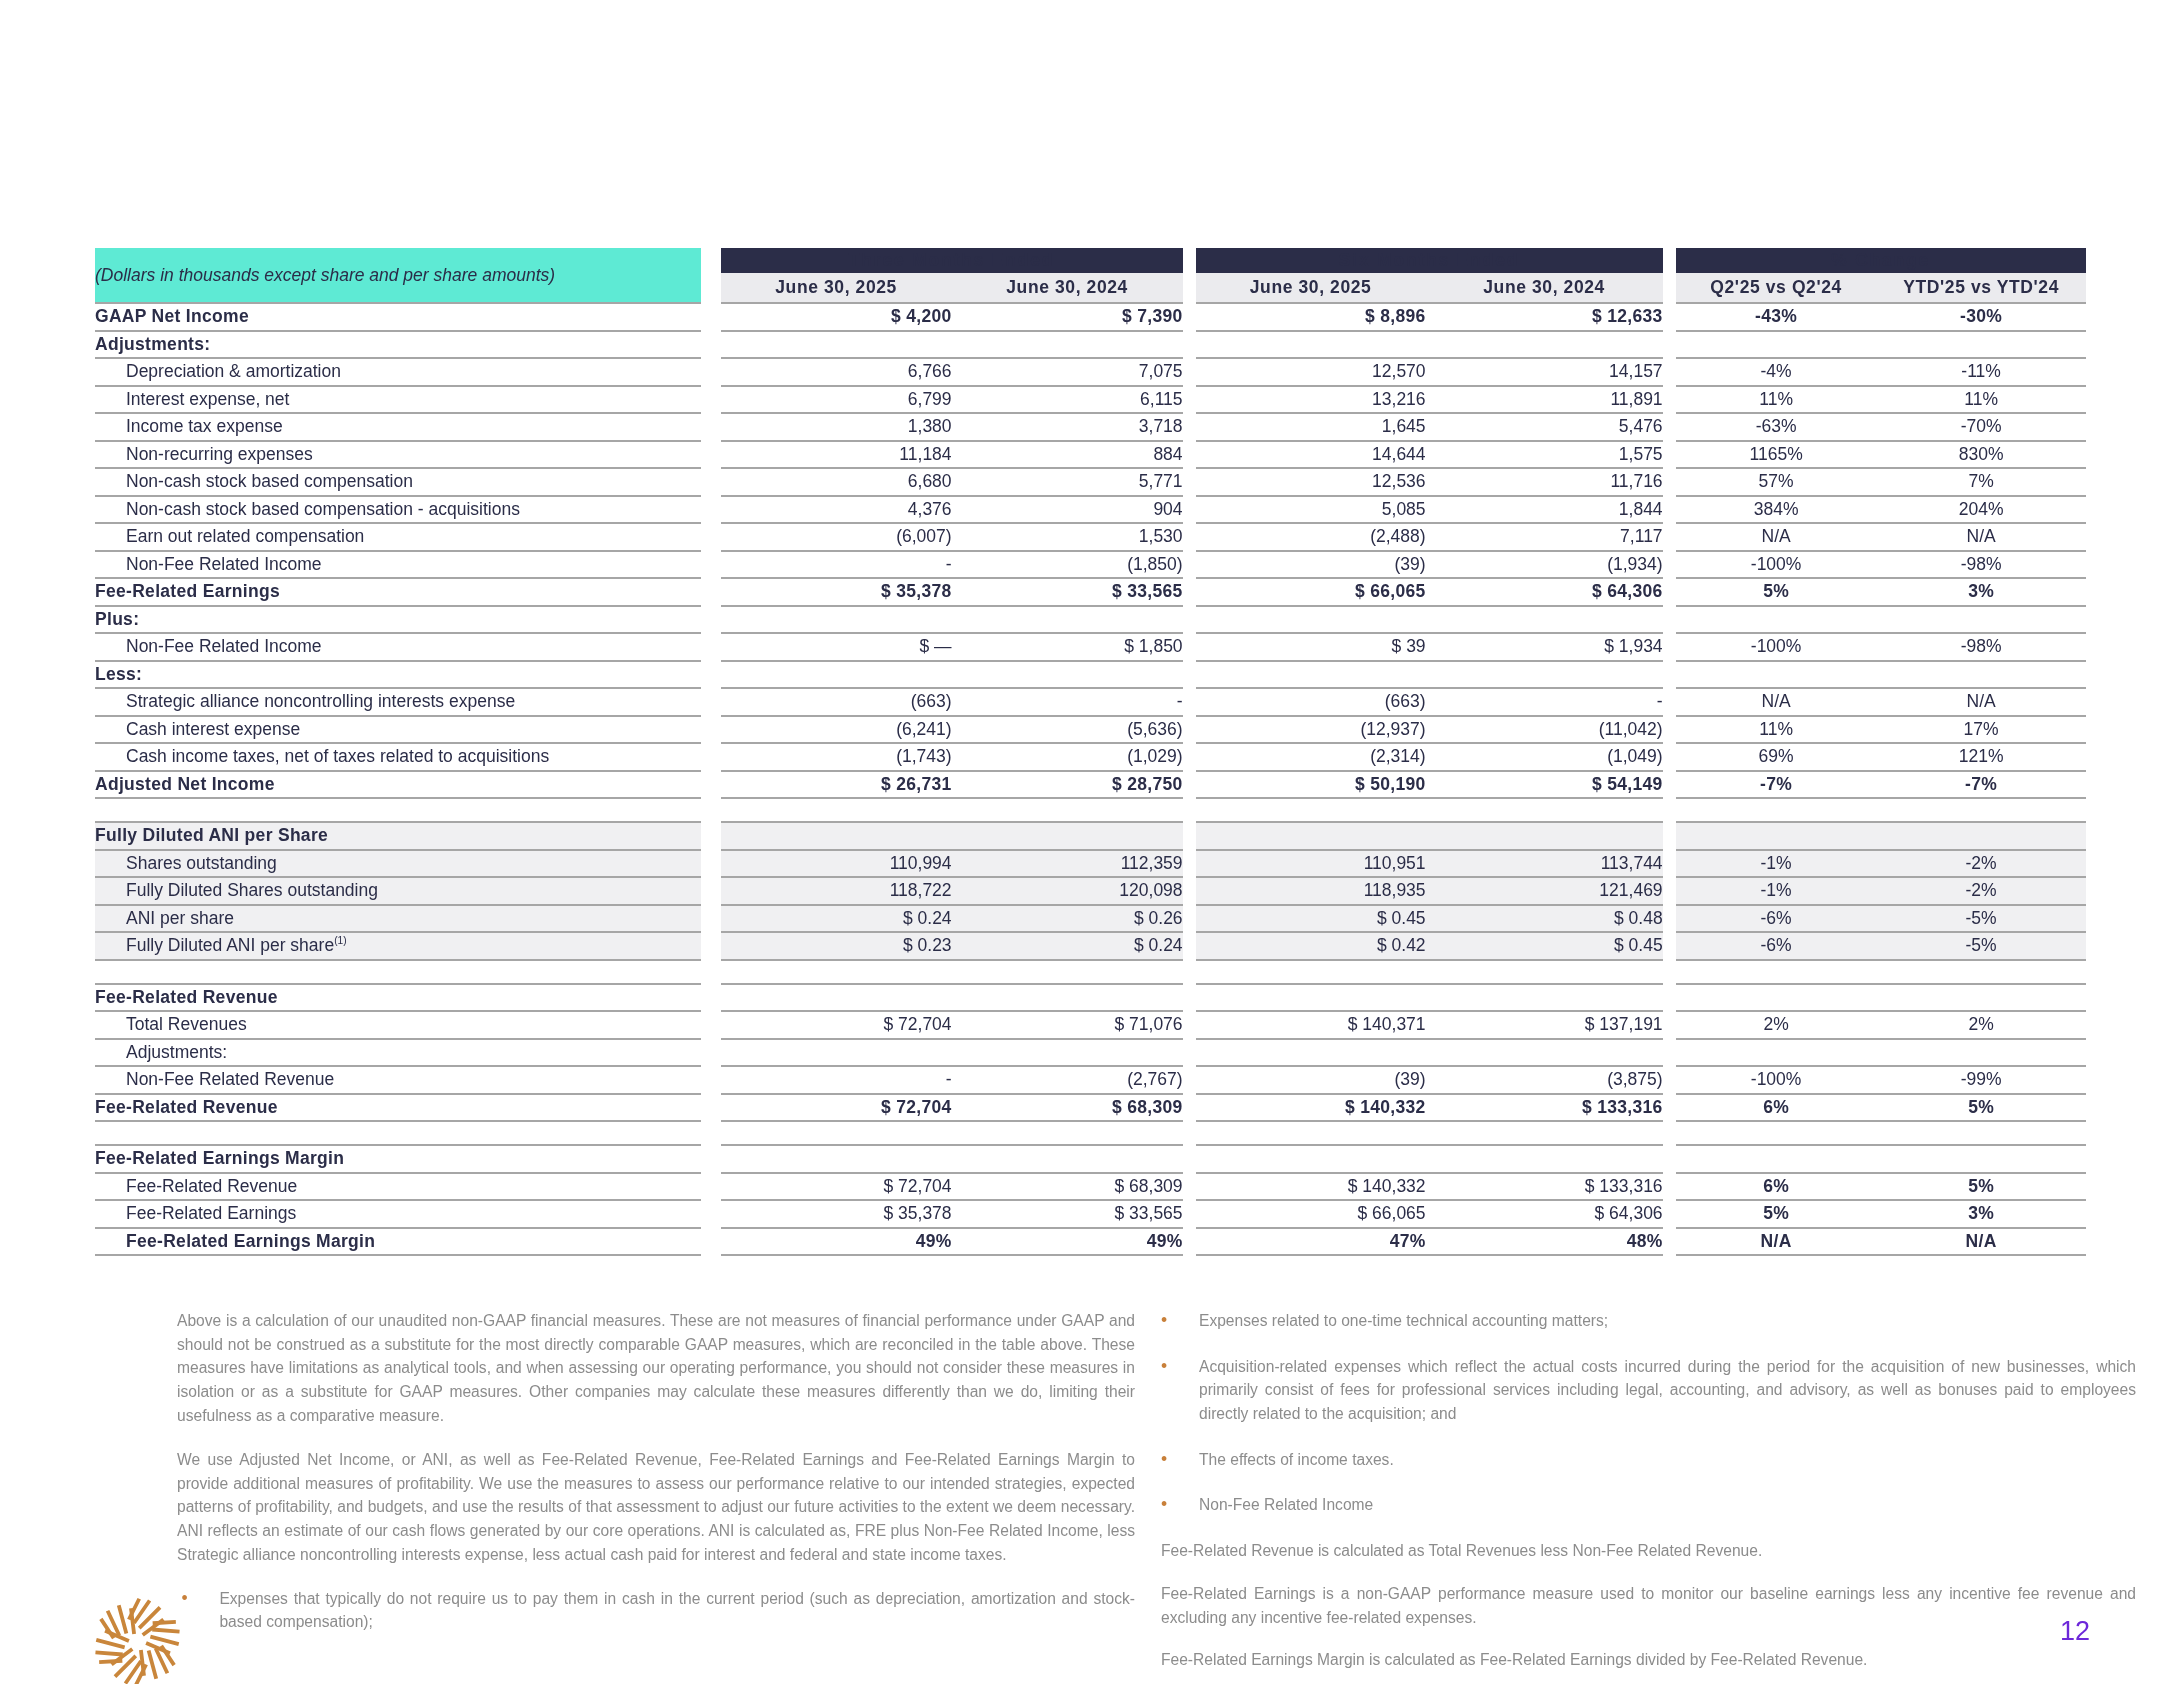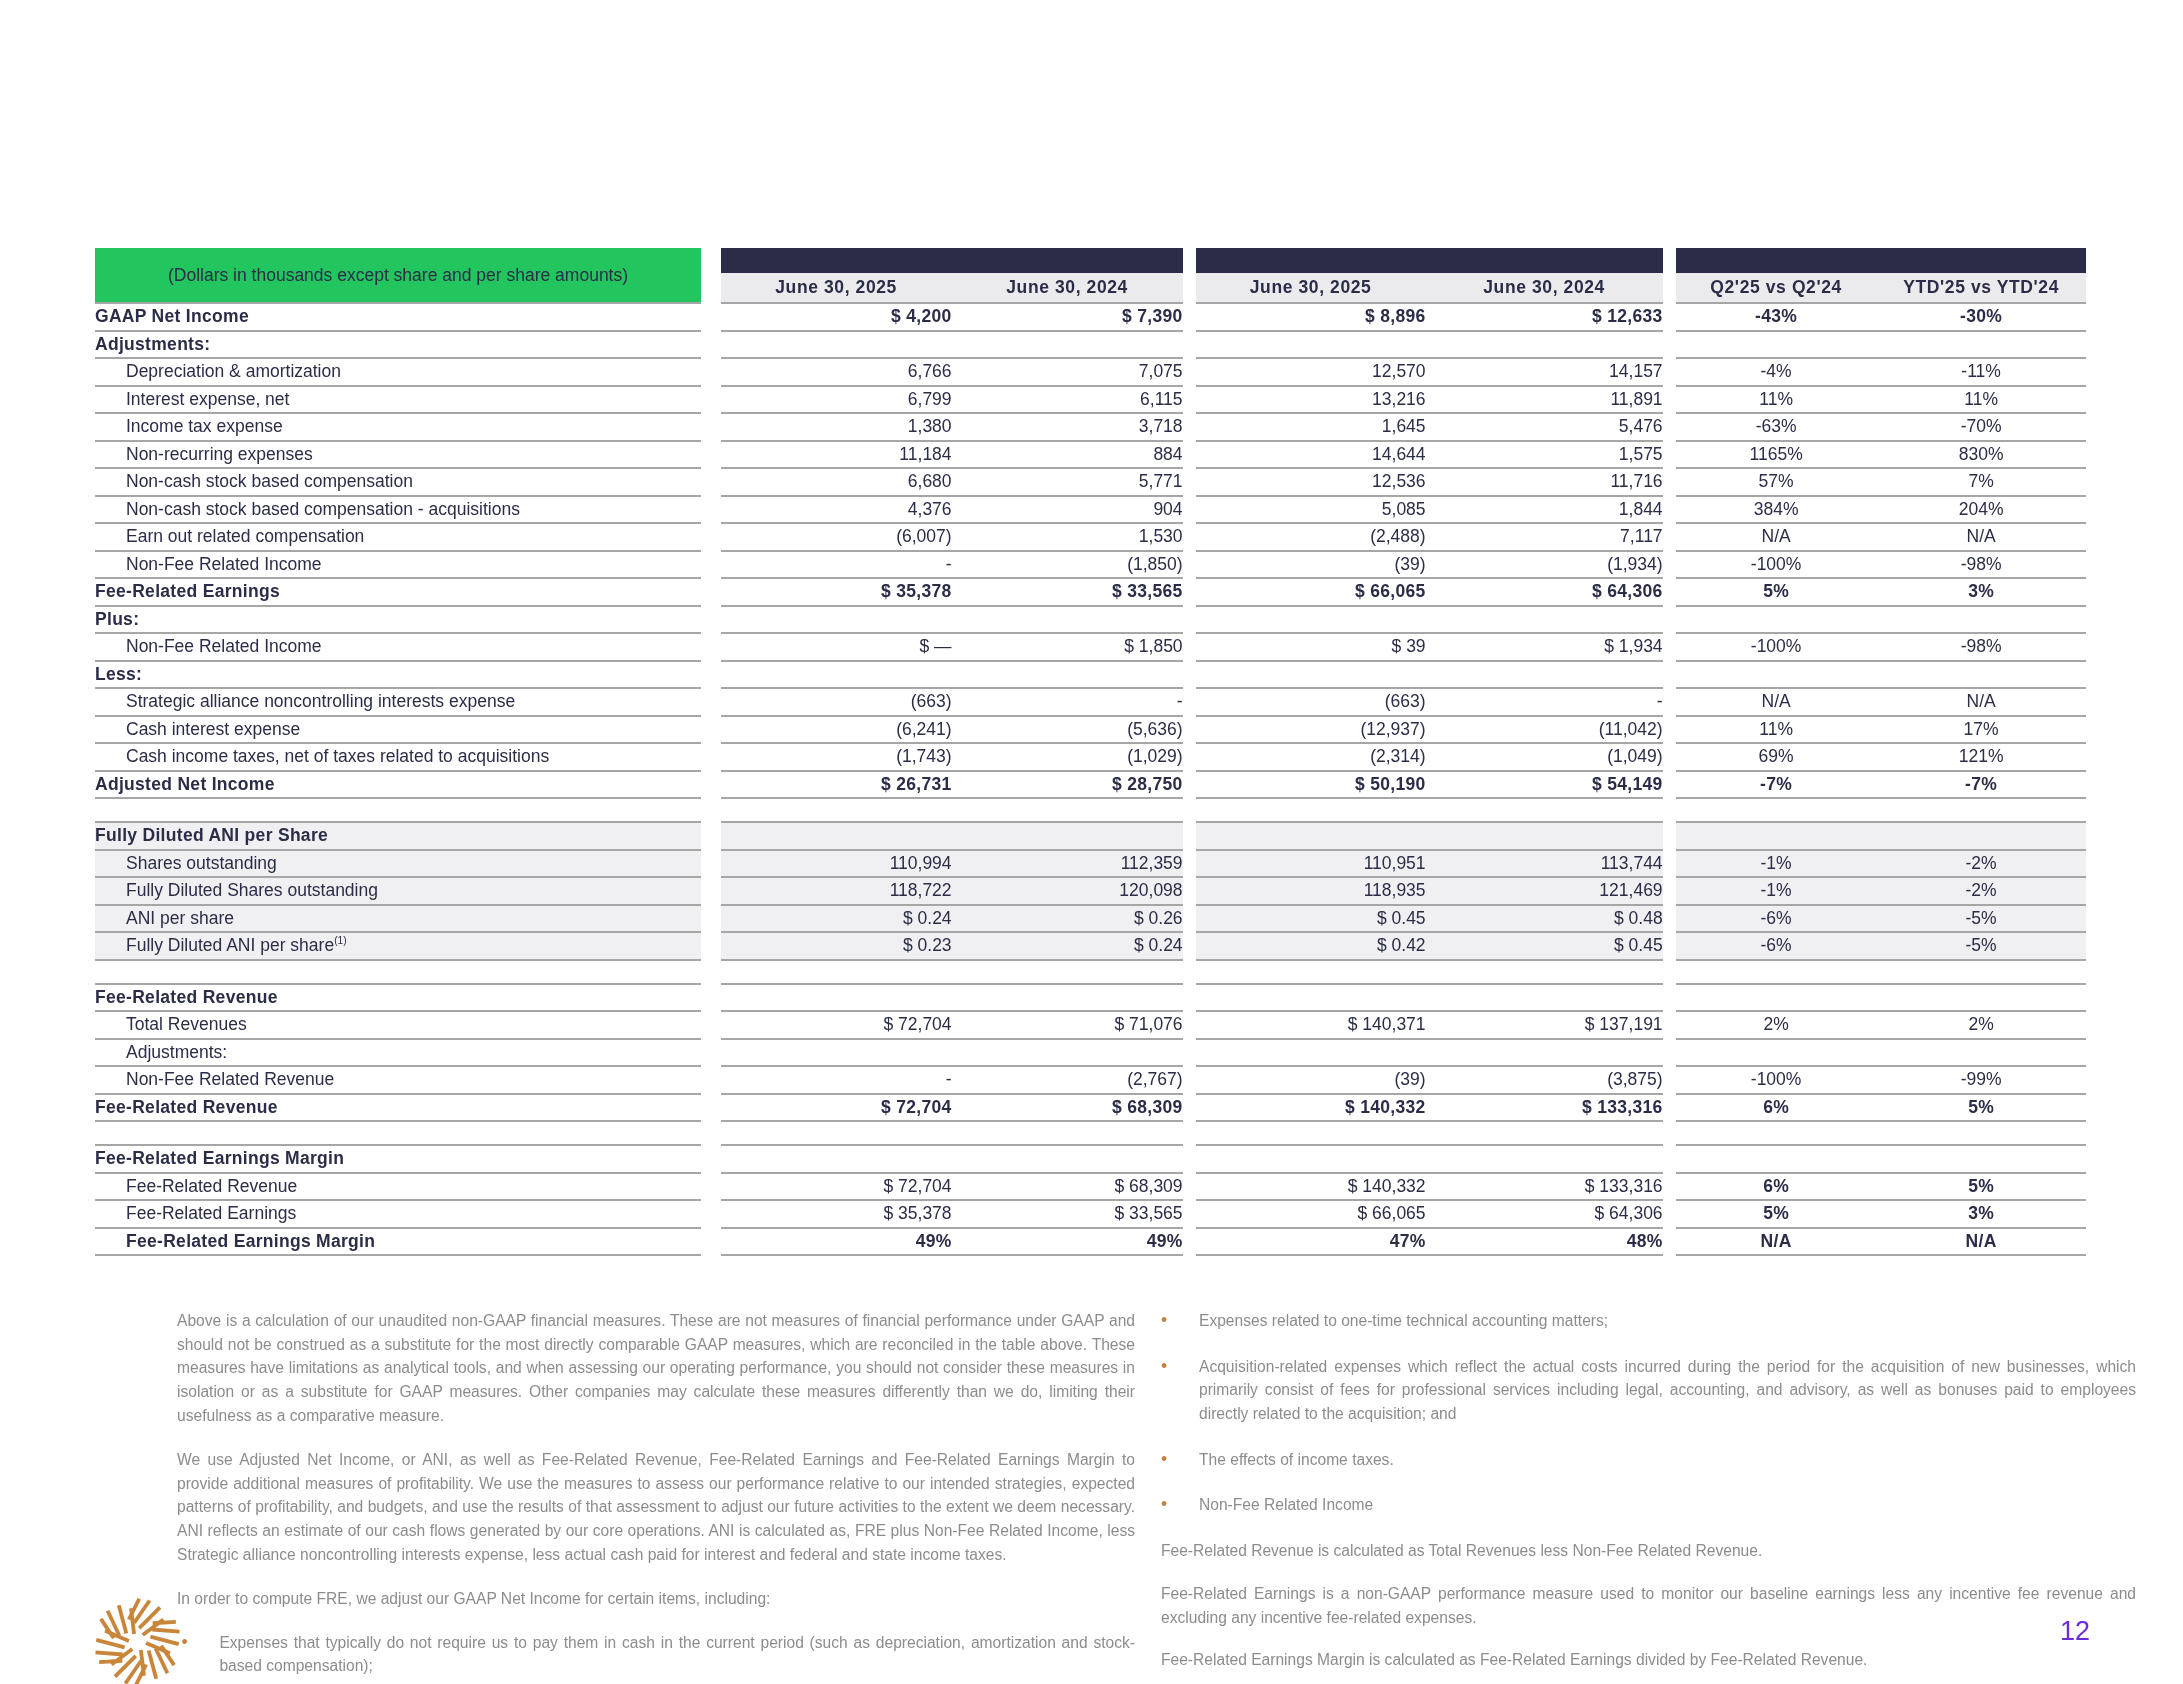--- a/index.html
+++ b/index.html
@@ -9,21 +9,21 @@
   }
   .title{
     position:absolute; left:98px; top:49px;
     font-family:"Liberation Serif","DejaVu Serif",serif;
     font-size:57px; font-weight:normal; color:#272943; letter-spacing:0.4px;
   }
   
   .tblwrap{position:absolute; left:95px; top:248px;}
   table.fin{border-collapse:collapse; table-layout:fixed; width:1990px;}
   table.fin th, table.fin td{padding:0; white-space:nowrap; font-size:17.5px; color:#2b2d48; vertical-align:middle;}
-  th.note-cell{background:#22c55e; font-weight:normal; text-align:center; padding-left:10.2px; font-size:16.7px; color:#31334a;}
+  th.note-cell{background:#5eead4; font-style:italic; font-weight:normal; text-align:left; padding-left:10.2px; font-size:16.7px; color:#31334a;}
   th.band{background:#2b2d48; color:#ffffff; font-weight:bold; font-size:18px; letter-spacing:1.8px; text-align:center; height:25px;}
   th.sub{background:#ebebee; font-weight:bold; font-size:18px; letter-spacing:0.6px; text-align:center; height:29px; color:#2b2d48;}
   th.gc, td.gc{background:transparent; border:none;}
   td.lbl, td.num, td.pct{height:25.5px; border-top:2.2px solid #a6a6a6; border-bottom:2.2px solid #a6a6a6;}
   td.lbl{text-align:left; padding-left:7.3px;}
   td.lbl.ind{padding-left:31px;margin-top:21px;}
   td.num{text-align:right; padding-right:17.5px;}
   td.pct{text-align:center;}
   td.sh{background:#f0f0f2;}
   .b{font-weight:bold; letter-spacing:0.3px;}
@@ -478,21 +478,20 @@
             <td class="pct b">N/A</td>
           </tr>
         </tbody>
     </table>
   </div>
 
   <div class="footer">
     <div class="fcol-left">
       <p>Above is a calculation of our unaudited non-GAAP financial measures. These are not measures of financial performance under GAAP and should not be construed as a substitute for the most directly comparable GAAP measures, which are reconciled in the table above. These measures have limitations as analytical tools, and when assessing our operating performance, you should not consider these measures in isolation or as a substitute for GAAP measures. Other companies may calculate these measures differently than we do, limiting their usefulness as a comparative measure.</p>
       <p>We use Adjusted Net Income, or ANI, as well as Fee-Related Revenue, Fee-Related Earnings and Fee-Related Earnings Margin to provide additional measures of profitability. We use the measures to assess our performance relative to our intended strategies, expected patterns of profitability, and budgets, and use the results of that assessment to adjust our future activities to the extent we deem necessary. ANI reflects an estimate of our cash flows generated by our core operations. ANI is calculated as, FRE plus Non-Fee Related Income, less Strategic alliance noncontrolling interests expense, less actual cash paid for interest and federal and state income taxes.</p>
-      <p>In order to compute FRE, we adjust our GAAP Net Income for certain items, including:</p>
       <div id="left-bullets">
           <div class="brow">
             <span class="dot">•</span>
             <span class="btxt">Expenses that typically do not require us to pay them in cash in the current period (such as depreciation, amortization and stock-based compensation);</span>
           </div>
         </div>
     </div>
     <div class="fcol-right">
       <div id="right-bullets">
           <div class="brow">

